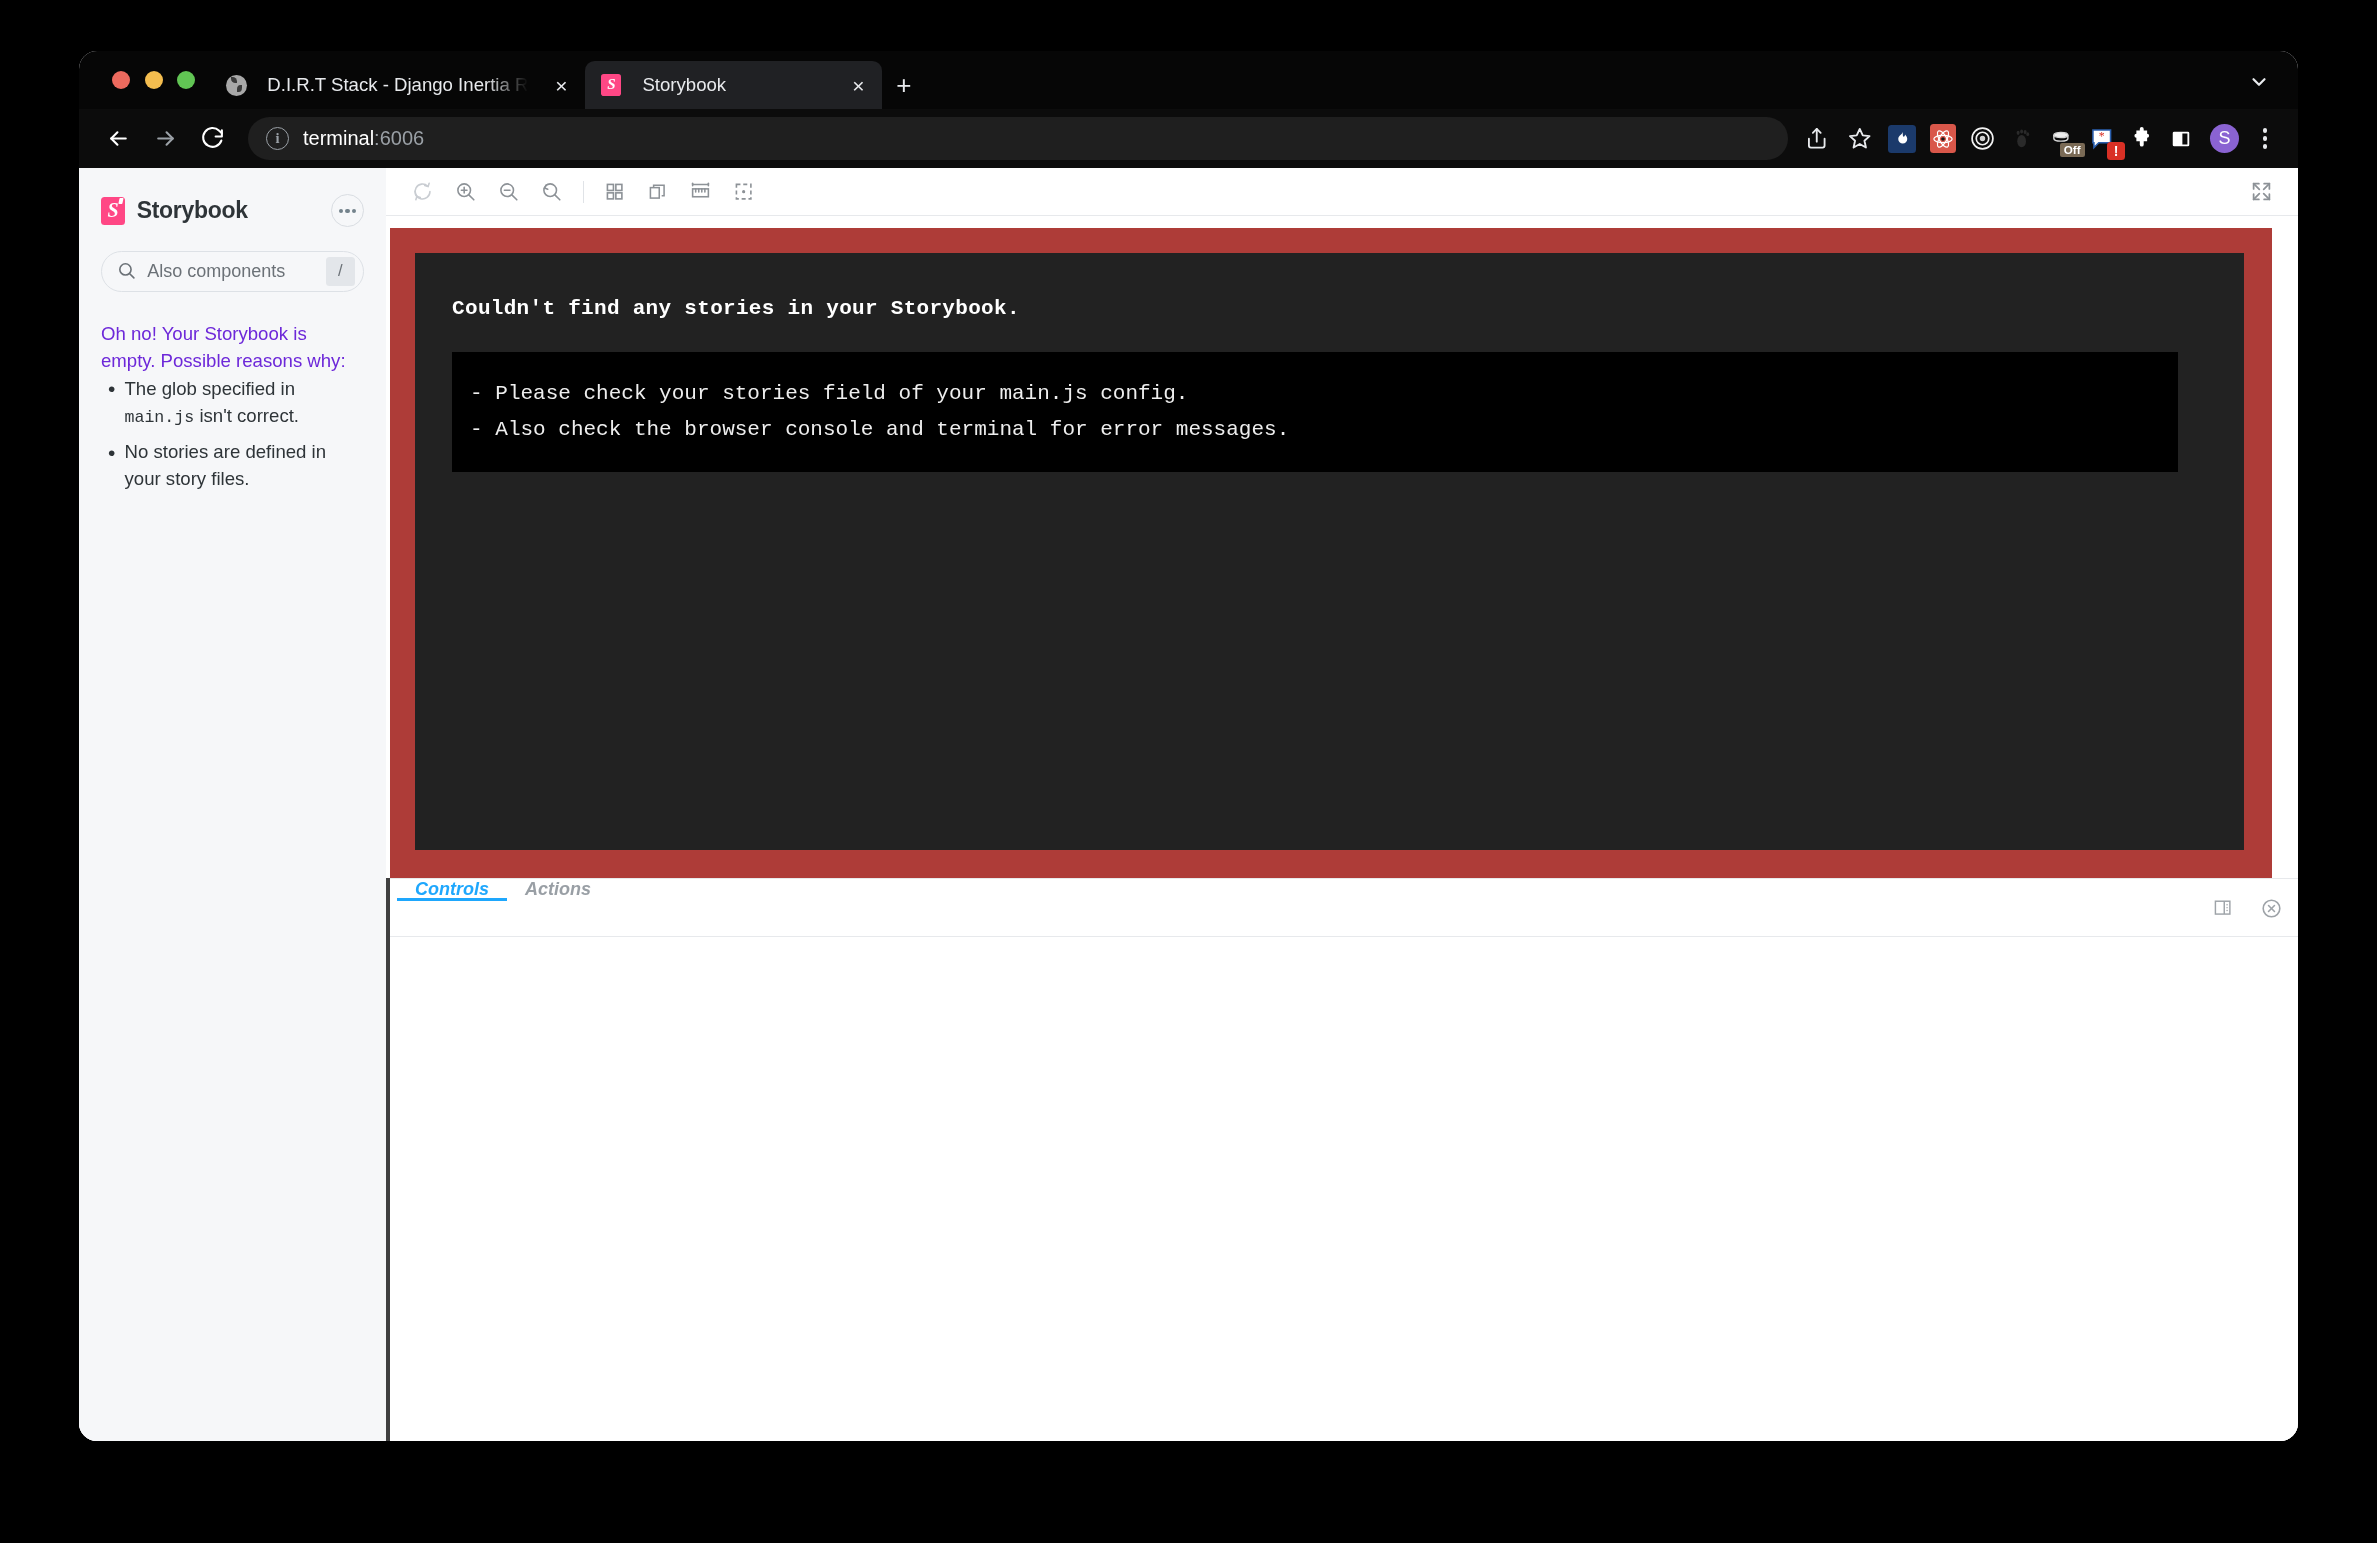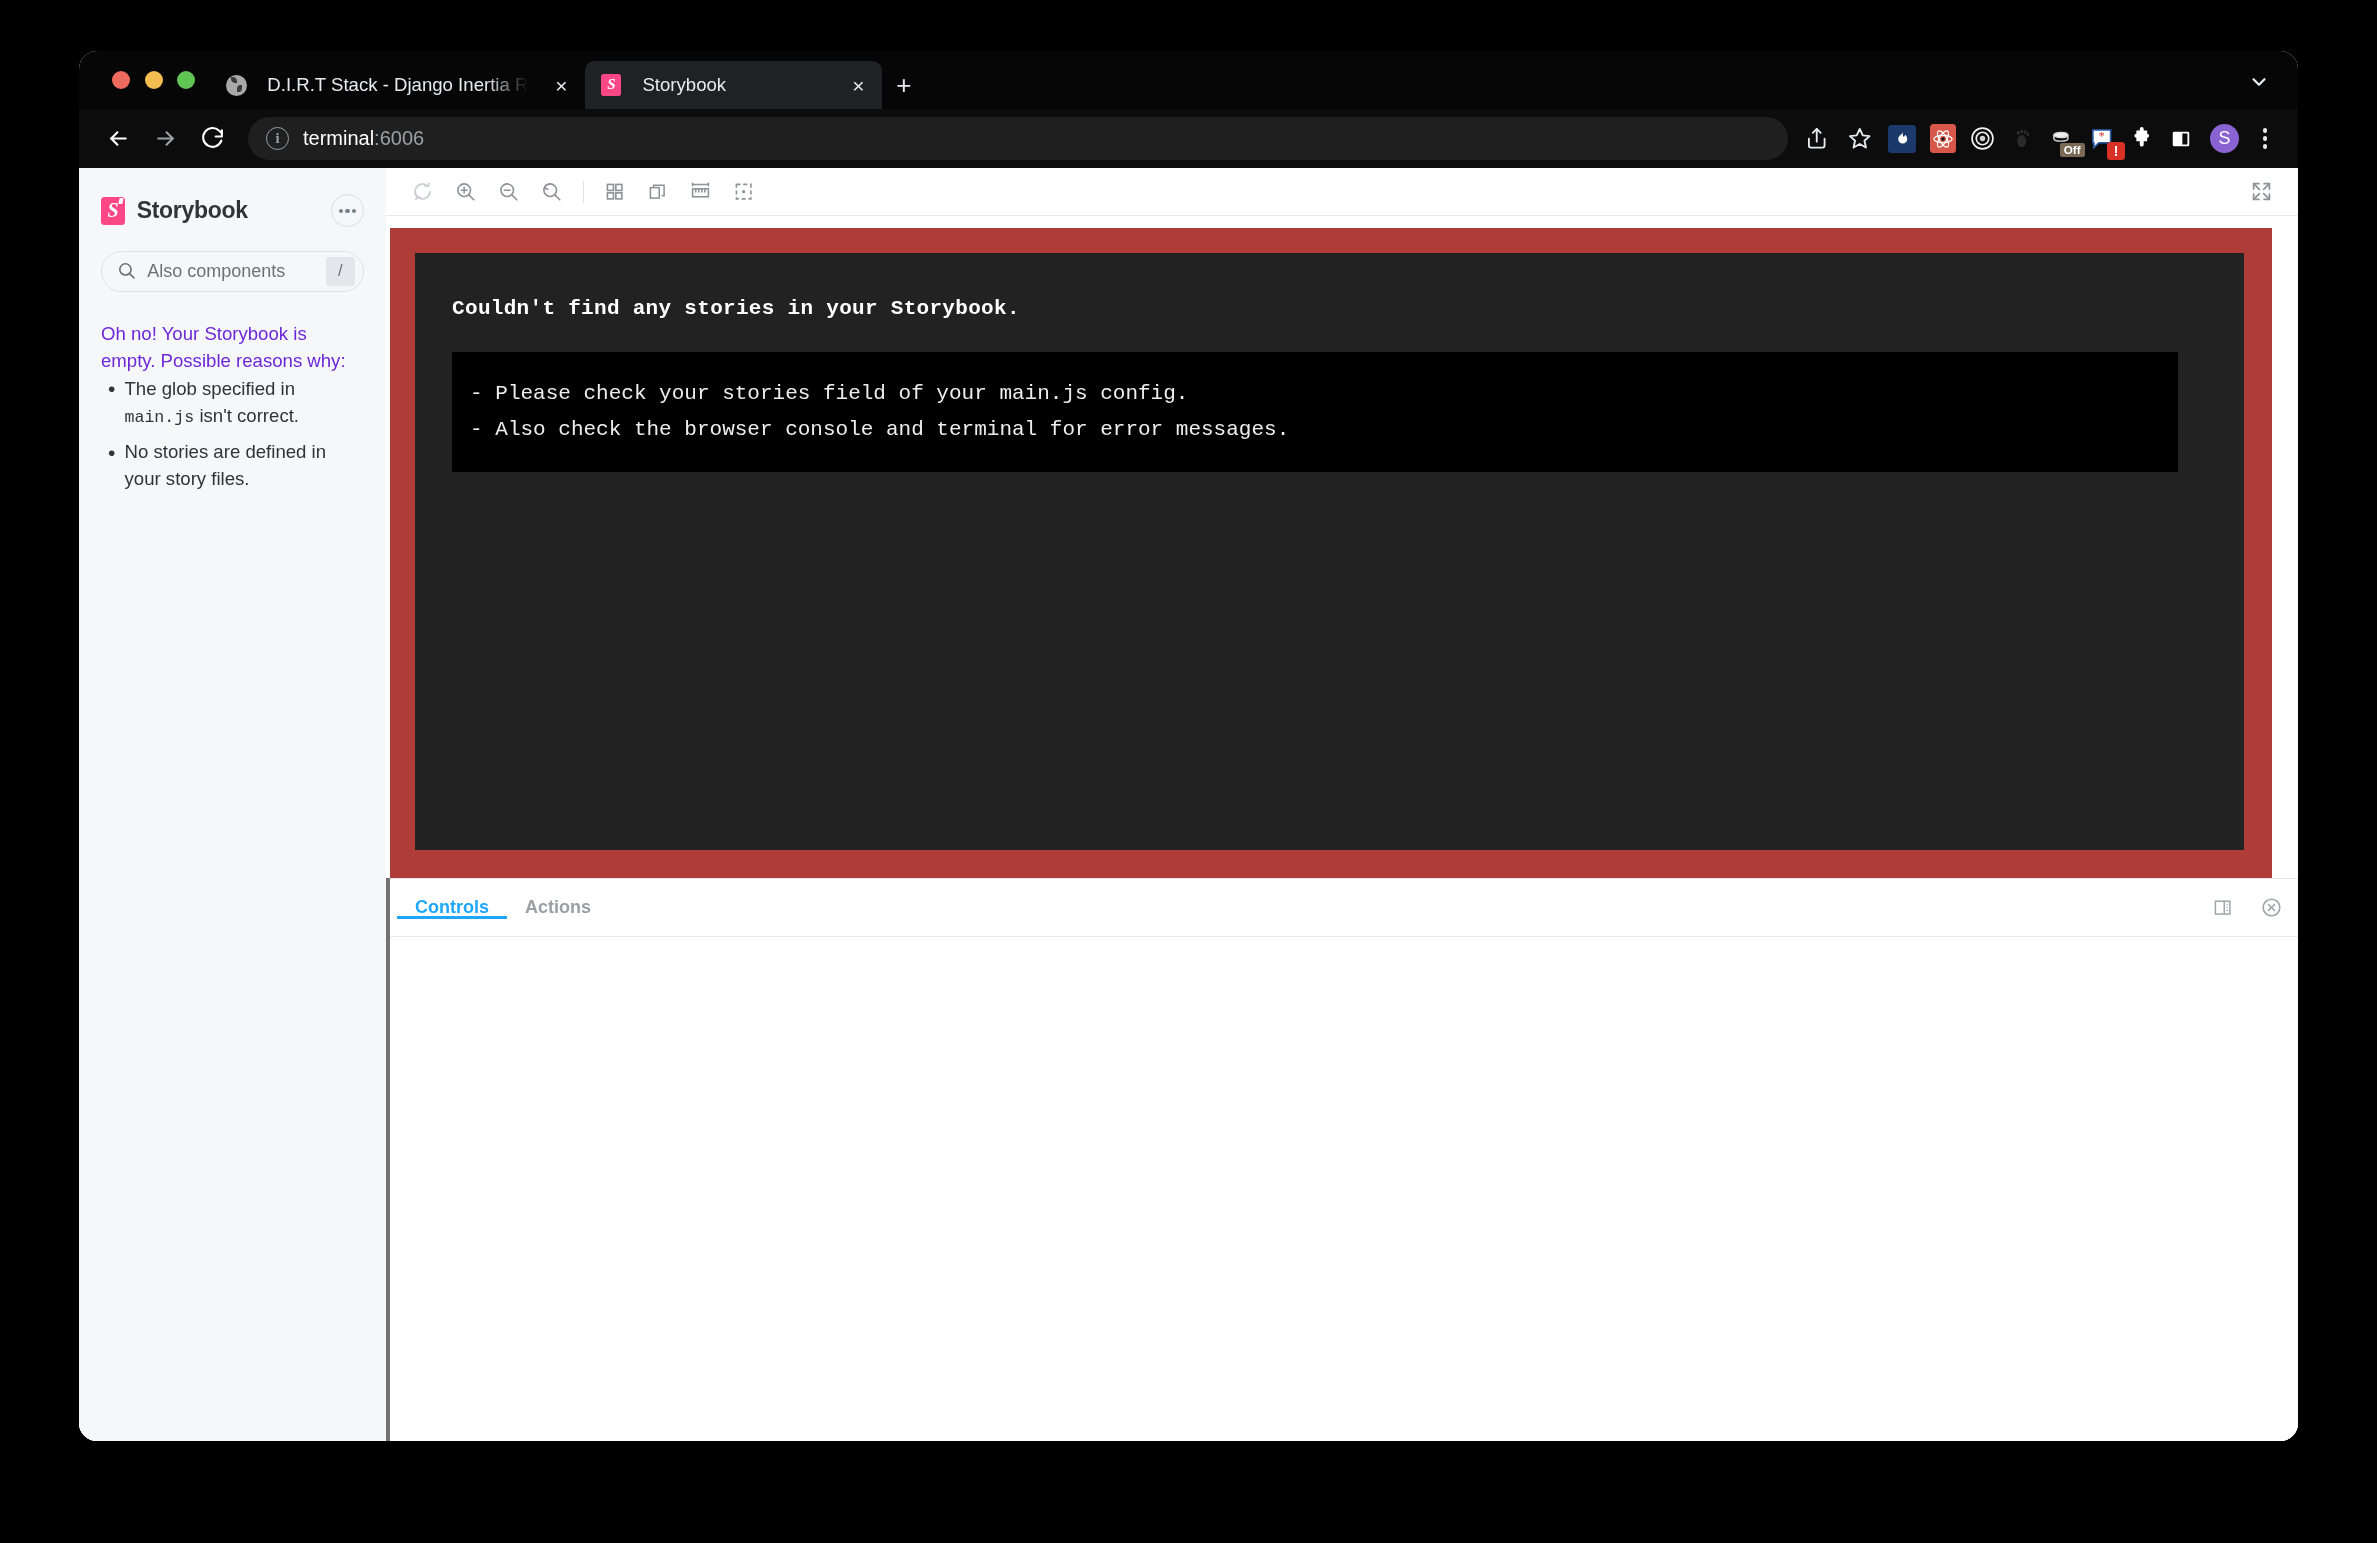--- a/index.html
+++ b/index.html
@@ -300,21 +300,21 @@
     position: absolute; left: 7px; top: -1.4px;
     font-size: 21px;
   }
   .mono { font-family: "Liberation Mono", monospace; font-size: 16.6px; }
 
   
   .main {
     flex: 1;
     display: flex; flex-direction: column;
     min-width: 0;
-    background: #737373;
+    background: #404040;
   }
   .preview-toolbar {
     height: 48px;
     background: #fff;
     border-bottom: 1px solid #E7E9EC;
     display: flex;
     align-items: center;
     padding: 0 15px;
     gap: 0;
     flex: 0 0 48px;
@@ -374,24 +374,25 @@
   .addon-panel {
     background: #fff;
     border-top: 1px solid #E7E9EC;
     flex: 0 0 563px;
     display: flex; flex-direction: column;
     margin-left: 4.1px;
   }
   .panel-tabs {
     height: 58px;
     display: flex;
-    align-items: center;
+    align-items: flex-start;
     border-bottom: 1px solid #E7E9EC;
     padding-left: 7px;
     flex: 0 0 58px;
+    font-style: italic;
   }
   .panel-tab {
     display: flex; align-items: center;
     padding: 0 18px;
     font-size: 18px;
     font-weight: bold;
     color: #999FA5;
     position: relative;
   }
   .panel-tab.active { color: #1EA7FD; }

